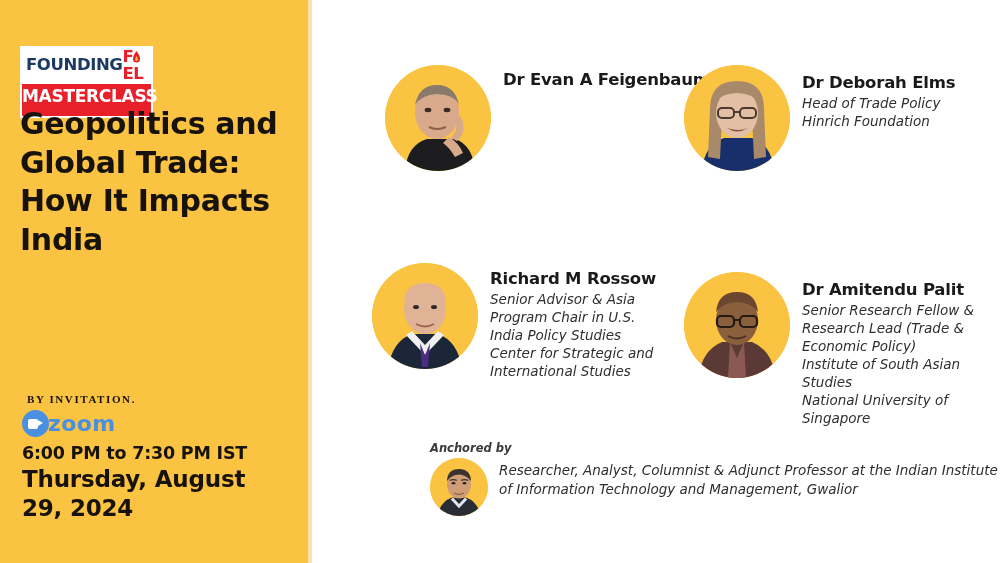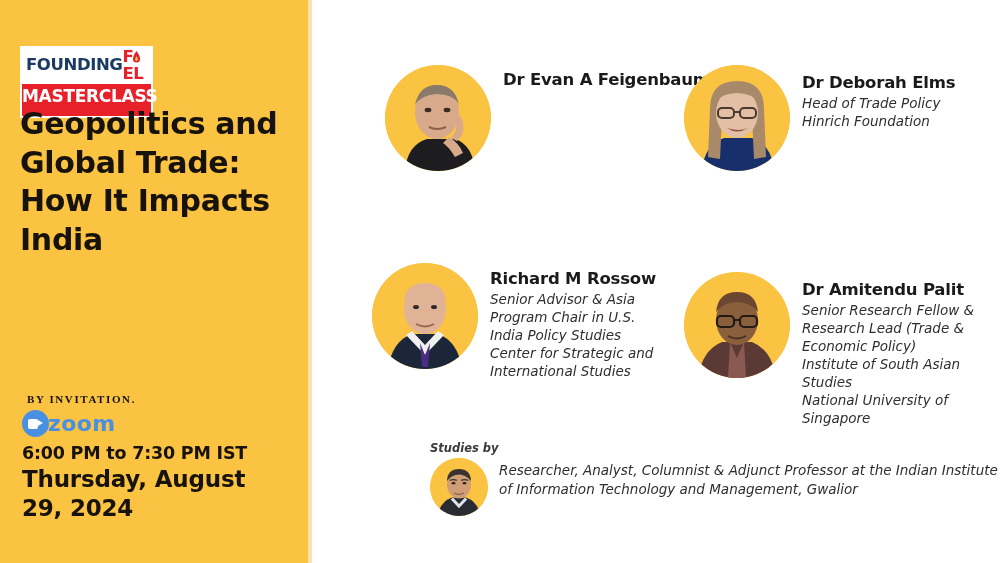--- a/index.html
+++ b/index.html
@@ -375,21 +375,21 @@
     <div class="speaker-text">
       <div class="speaker-name">Dr Amitendu Palit</div>
       <div class="speaker-role">Senior Research Fellow &amp;
 Research Lead (Trade &amp;
 Economic Policy)
 Institute of South Asian Studies
 National University of Singapore</div>
     </div>
   </div>
 
-  <div class="anchor-label">Studies by</div>
+  <div class="anchor-label">Anchored by</div>
   <div class="speaker" id="anchor">
     <div class="avatar">
       <svg width="58" height="58" viewBox="0 0 106 106">
         <circle cx="53" cy="53" r="53" fill="#fbc342"></circle>
         <g>
           <path d="M14 106 Q18 80 40 72 L66 72 Q88 80 92 106 Z" fill="#2a2c33"></path>
           <path d="M42 72 L53 84 L64 72 L68 76 L53 92 L38 76 Z" fill="#dfe6ee"></path>
           <ellipse cx="53" cy="48" rx="22" ry="26" fill="#cf9e76"></ellipse>
           <path d="M31 42 Q32 20 53 20 Q74 20 75 42 Q66 30 53 30 Q40 30 31 42 Z" fill="#3a3330"></path>
           <ellipse cx="43" cy="46" rx="3.4" ry="2.2" fill="#2a201a"></ellipse>

